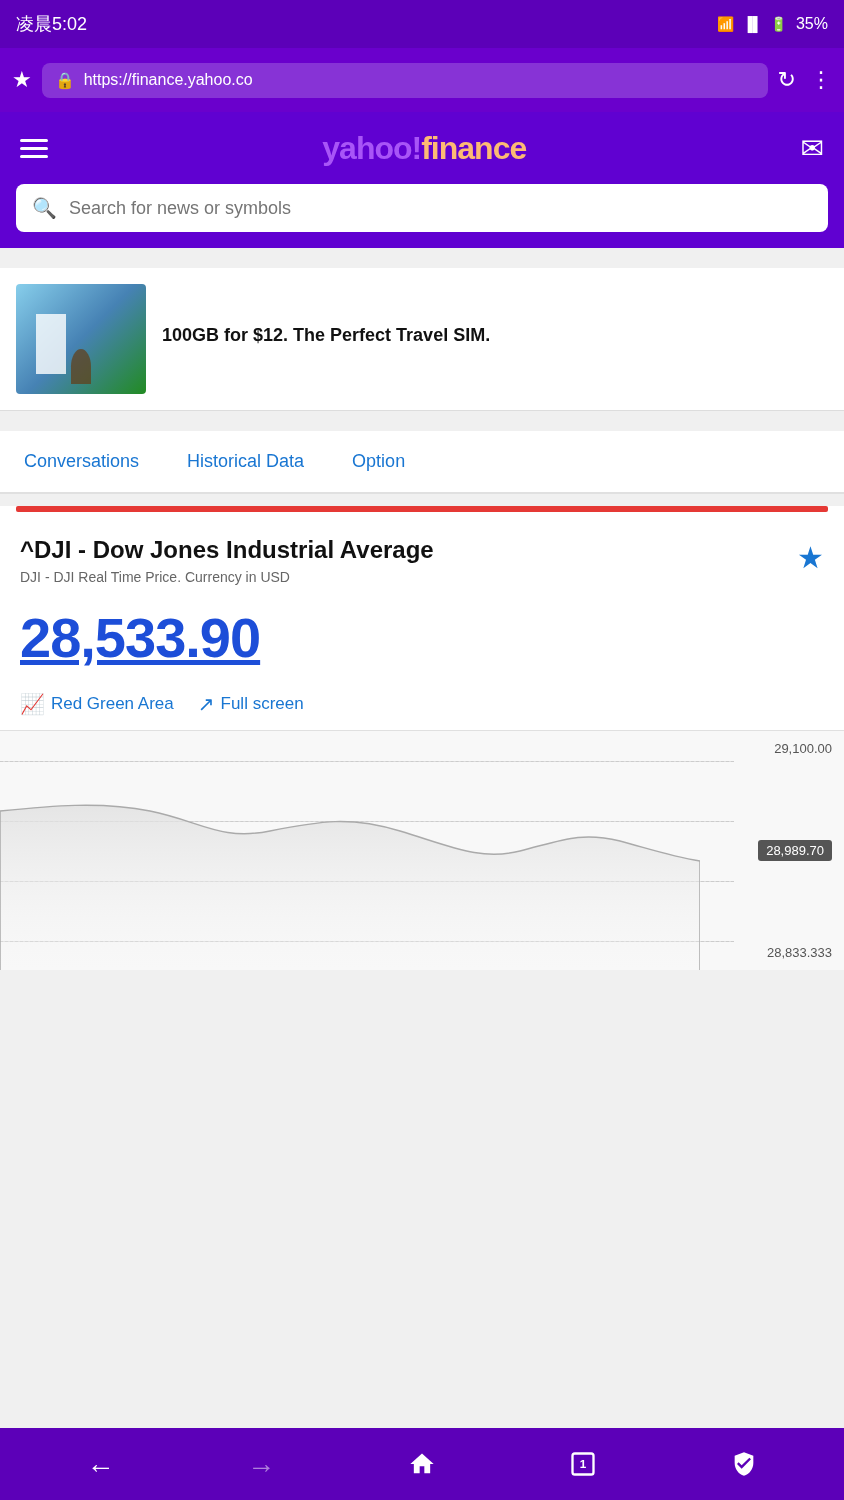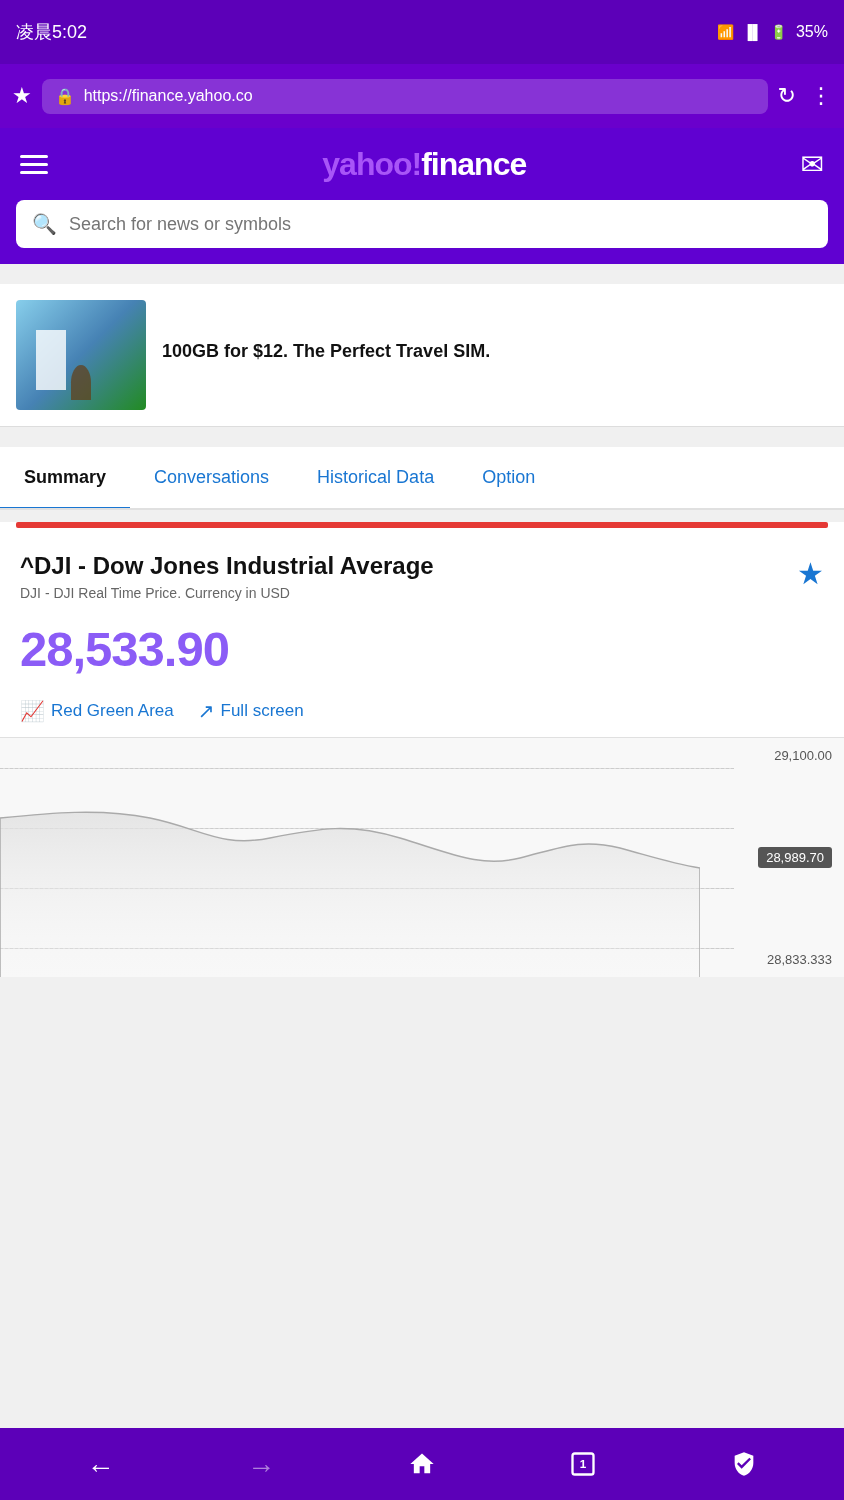--- a/index.html
+++ b/index.html
@@ -13,21 +13,21 @@
     }
 
     
     .status-bar {
       background: #5c00b8;
       color: white;
       display: flex;
       justify-content: space-between;
       align-items: center;
       padding: 8px 16px;
-      height: 64px;
+      height: 48px;
     }
     .status-time {
       font-size: 18px;
       font-weight: 500;
     }
     .status-icons {
       display: flex;
       align-items: center;
       gap: 8px;
       font-size: 14px;
@@ -250,24 +250,25 @@
     }
     .watchlist-star {
       color: #1976d2;
       font-size: 30px;
       cursor: pointer;
       margin-top: 4px;
     }
 
     .stock-price {
       padding: 8px 20px;
-      font-size: 49px;
+      font-size: 56px;
       font-weight: 900;
-      color: #8b5cf6;
+      color: #1d4ed8;
       letter-spacing: -1px;
+      text-decoration: underline;
     }
     .stock-change {
       padding: 4px 20px 8px;
       display: flex;
       align-items: center;
       gap: 12px;
       flex-wrap: wrap;
     }
     .change-negative {
       color: #e53935;
@@ -395,21 +396,21 @@
   </div>
 </div>
 
 <div class="yf-header">
   <div class="hamburger">
     <span></span>
       <span></span>
       <span></span>
   </div>
   <div class="yf-logo">
-    <span>yahoo!</span><span style="color:#ffffff">finance</span>
+    <span>yahoo!</span><span style="color:#fdba74">finance</span>
   </div>
   <span class="mail-icon">✉</span>
 </div>
 
 <div class="search-bar">
   <div class="search-input-wrapper">
     <span class="search-icon-wrap">🔍</span>
     <input class="search-input" type="text" placeholder="Search for news or symbols" style="">
   </div>
 </div>
@@ -418,23 +419,20 @@
   <div class="ad-image">
     <div class="ad-image-building"></div>
     <div class="ad-image-person"></div>
   </div>
   <div class="ad-content">
     <div class="ad-title">100GB for $12. The Perfect Travel SIM.</div>
   </div>
 </div>
 
 <div class="tab-bar">
-  <div class="tab-item active">
-    <span>Summary</span>
-  </div>
   <div class="tab-item">
     <span>Conversations</span>
   </div>
   <div class="tab-item">
     <span>Historical Data</span>
   </div>
   <div class="tab-item">
     <span>Option</span>
   </div>
 </div>

